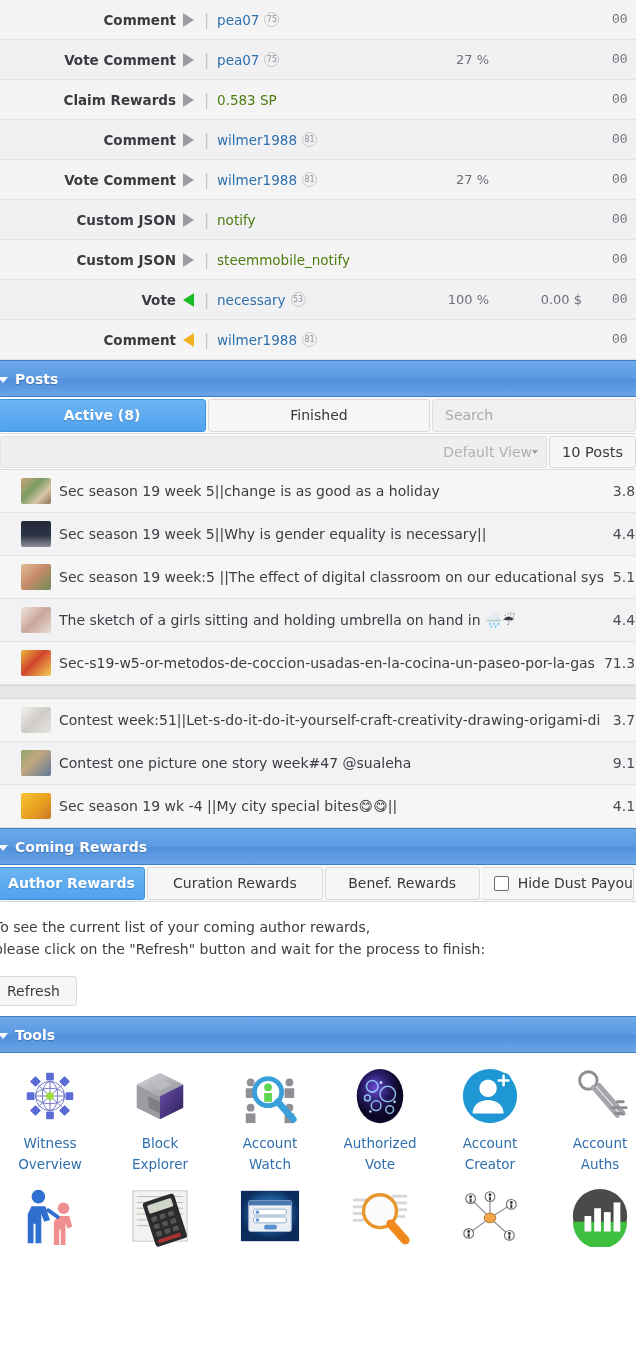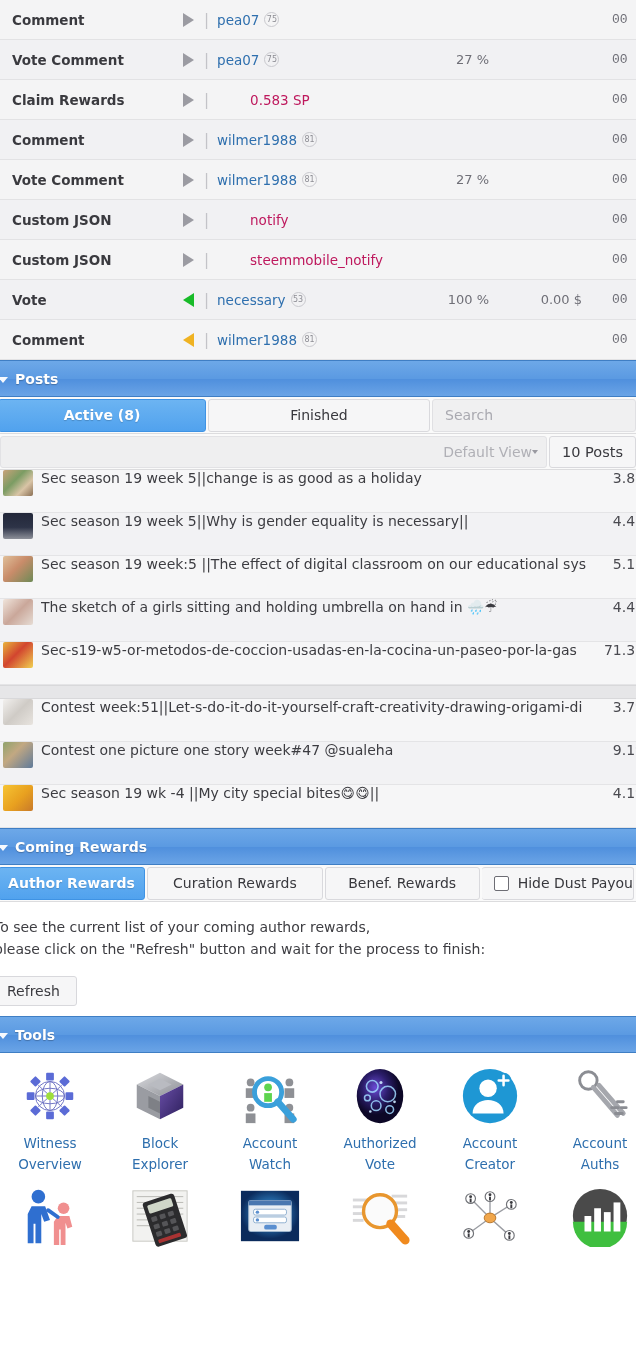--- a/index.html
+++ b/index.html
@@ -24,38 +24,39 @@
   }
   .tx-row:nth-child(even) { background:#f1f1f3; }
   .tx-type {
     width: 176px;
     padding-left: 12px;
     font-weight: 600;
     color: #3a3a3f;
     white-space: nowrap;
     overflow: hidden;
     font-size: 13.5px;
+    text-align: right;
   }
   .tx-arrow {
     width: 24px;
     display: flex;
     align-items: center;
     justify-content: center;
   }
   .tri {
     width: 0; height: 0;
     border-top: 7px solid transparent;
     border-bottom: 7px solid transparent;
   }
   .tri-right-gray { border-left: 11px solid #9b9ba2; }
   .tri-left-green { border-right: 11px solid #18bb28; }
   .tri-left-orange{ border-right: 11px solid #efb222; }
   .tx-pipe { color:#c3c3c8; margin: 0 8px 0 4px; font-size:15px; }
   .tx-target { color:#2e6fae; font-size:13.5px; white-space:nowrap; }
-  .tx-target.plain { color:#be185d;margin-left:33px; }
+  .tx-target.plain { color:#4d7c0f; }
   .rep {
     display:inline-block;
     margin-left: 5px;
     width: 15px; height: 15px;
     line-height: 14px;
     border: 1px solid #c9c9ce;
     border-radius: 50%;
     font-size: 8px;
     text-align: center;
     color: #8d8d94;
@@ -155,24 +156,25 @@
     height:32px; margin:2px 0;
     background:#f6f6f7; border:1px solid #d9d9dd; border-radius:3px;
     display:flex; align-items:center; padding:0 12px;
     color:#3a3a3f; font-size:14.5px;
     white-space:nowrap;
   }
 
   
   .post-row {
     height: 43px;
-    display:flex; 
+    display:flex; align-items:center;
     background:#f6f6f7;
     border-bottom:1px solid #e4e4e6;
     position:relative;
+    padding-left:18px;
   }
   .post-row:nth-child(even){ background:#f2f2f4; }
   .thumb {
     width:30px; height:26px;
     margin:0 8px 0 3px;
     border-radius:2px;
     flex:none;
     overflow:hidden;
     position:relative;
   }

